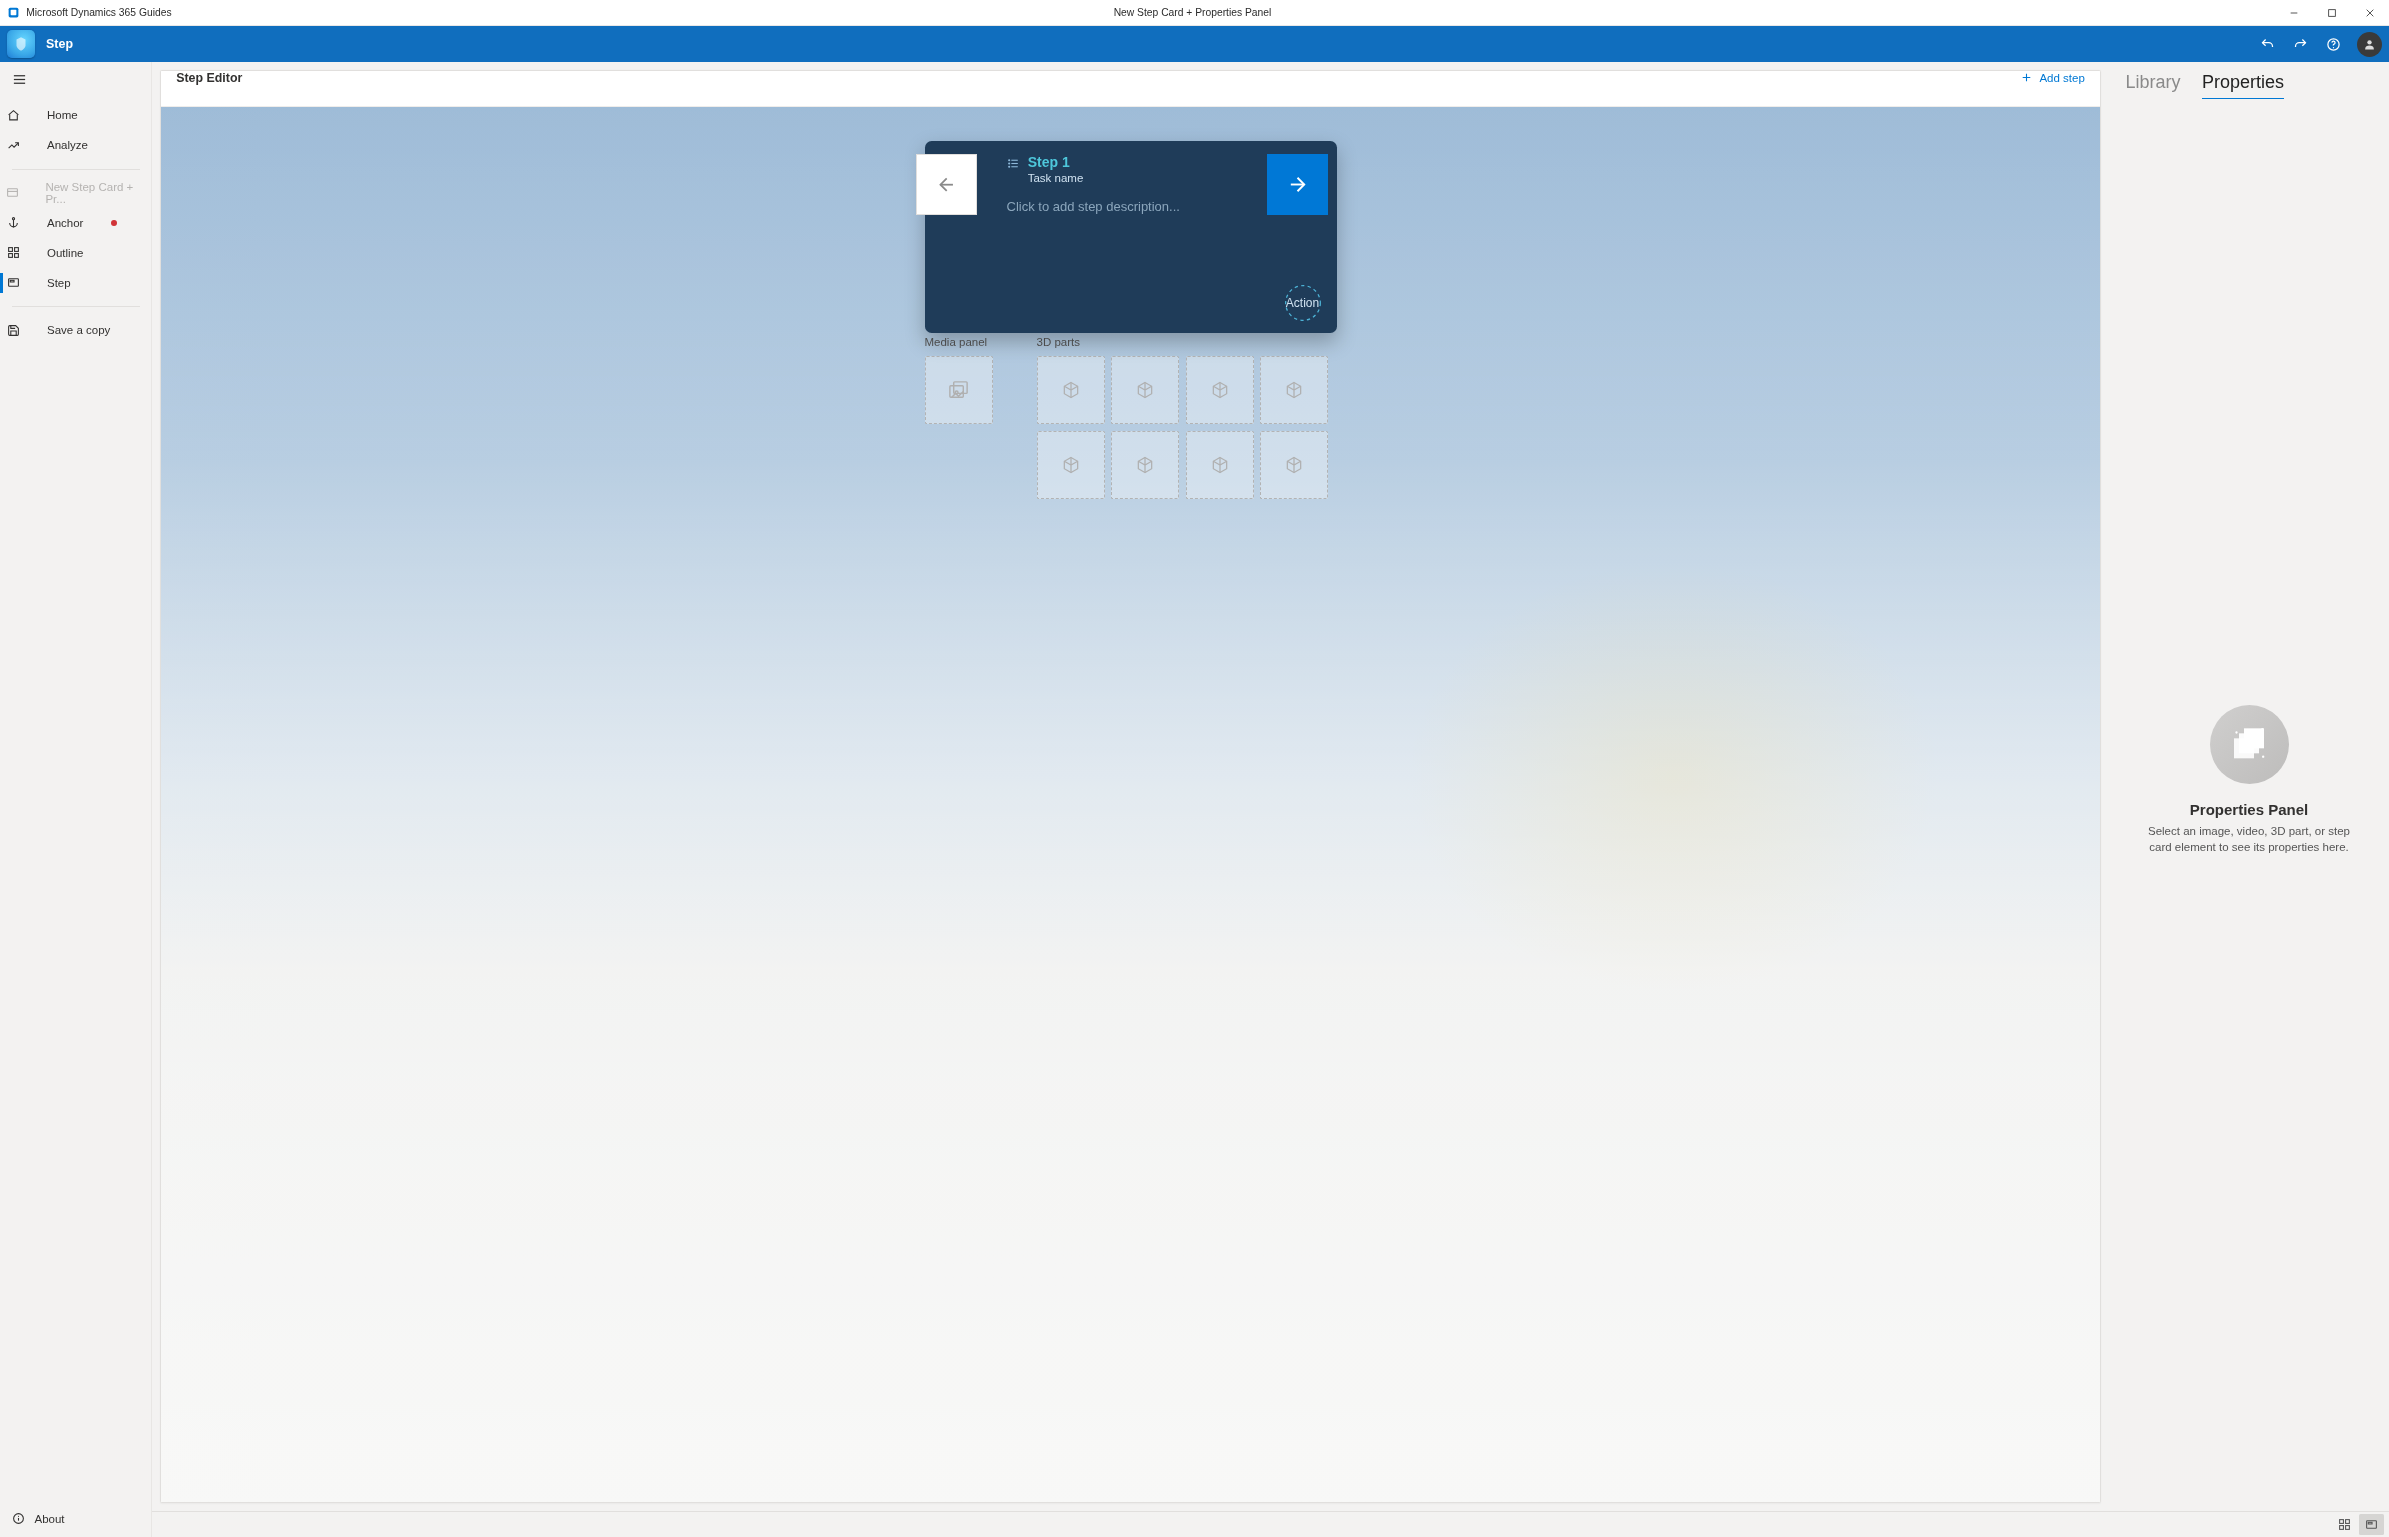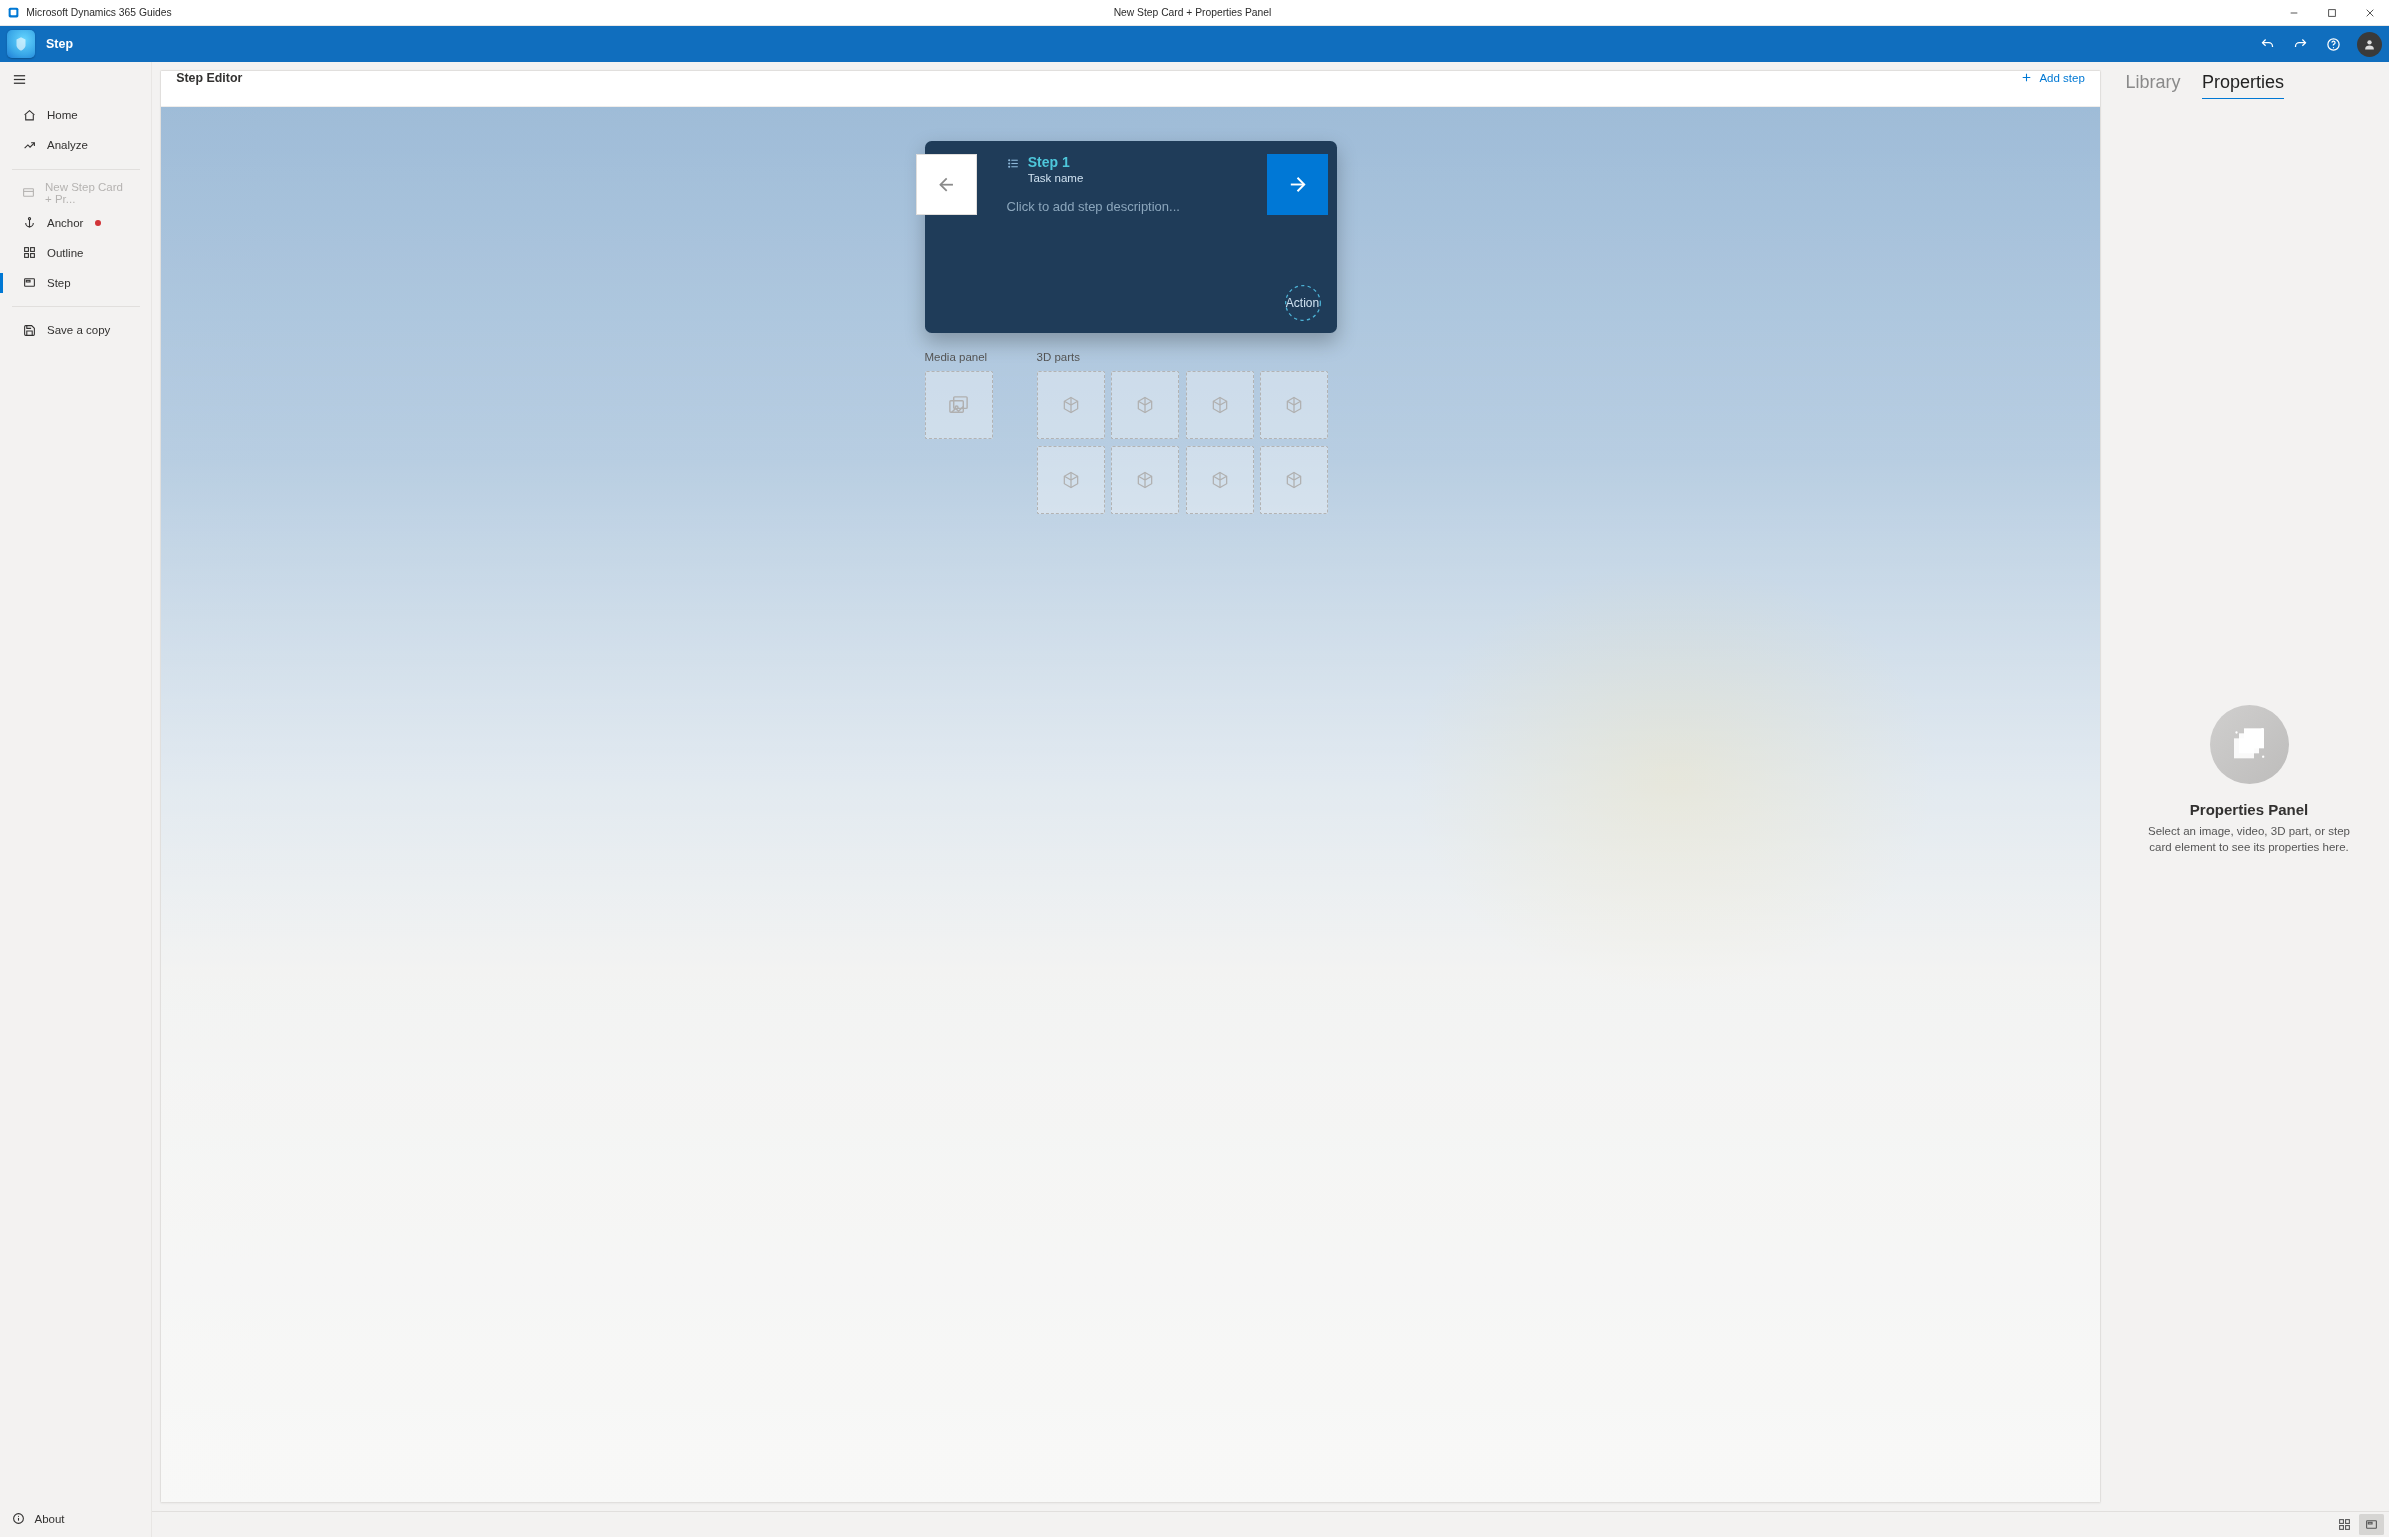--- a/index.html
+++ b/index.html
@@ -80,22 +80,22 @@
     background: var(--sidebar-bg);
     border-right:0.8px solid #e8e6e4;
   }
   .sidebar .hamburger { height:35px; display:flex; align-items:center; padding-left:11.5px; }
   .sidebar .hamburger svg { width:15px; height:15px; }
   .sidebar ul { list-style:none; margin:0; padding: 3.3px 0; }
   .sidebar li {
     height:30px;
     display:flex;
     align-items:center;
-    padding: 0 22px;
-    gap:10px;
+    padding: 0 6px;
+    gap:26px;
     color: var(--text);
     position:relative;
     cursor:pointer;
   }
   .sidebar li.disabled { color:#b5b3b1; cursor:default; }
   .sidebar li .ico { width:15px; display:flex; justify-content:center; }
   .sidebar li.active::before {
     content:""; position:absolute; left:0; top:5px; bottom:5px; width:2.5px; background: var(--brand);
   }
   .sidebar hr { border:none; border-top:0.8px solid var(--divider); margin:5px 11.5px; }
@@ -202,21 +202,21 @@
     width:38px; height:38px; border-radius:50%;
     display:flex; align-items:center; justify-content:center;
     font-size:12px;
     color:#cfe1f0;
   }
   .action-pill svg.ring { position:absolute; inset:0; }
 
   
   .panels {
     width: 412px;
-    margin-top:18px;
+    margin-top:3px;
     display:flex;
     gap:44px;
   }
   .panels .label { font-size:11.5px; color:#555; margin-bottom:8.2px; }
   .slot {
     width:68px; height:68px;
     border:0.8px dashed #b3b3b3;
     border-radius:1.6px;
     display:flex; align-items:center; justify-content:center;
     color:#b0b0b0;

